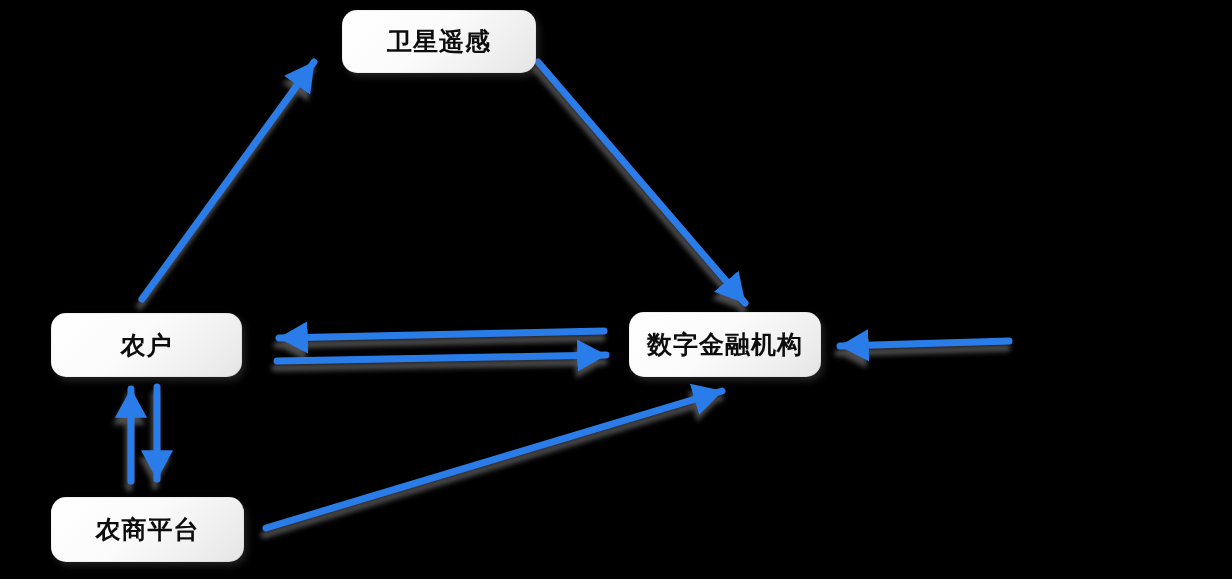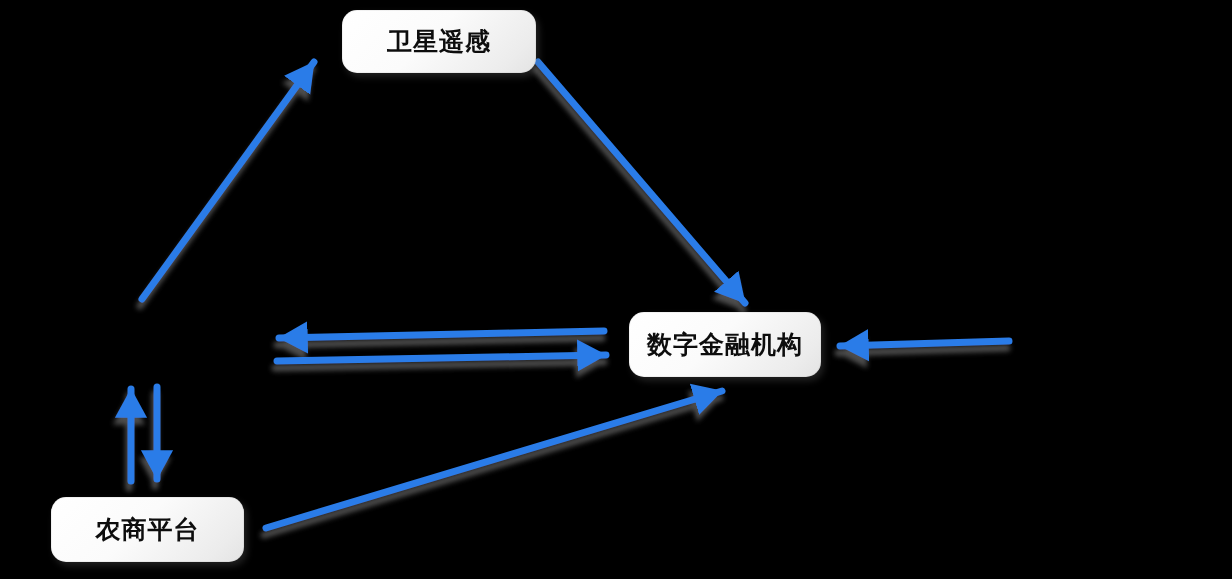--- a/index.html
+++ b/index.html
@@ -68,20 +68,23 @@
       <line x1="122" y1="481" x2="122" y2="389" marker-end="url(#ah)"></line>
       <line x1="148" y1="387" x2="148" y2="479" marker-end="url(#ah)"></line>
       <line x1="257" y1="528" x2="713" y2="391" marker-end="url(#ah)"></line>
     </g>
   </svg>
 
   <div class="node node-satellite">
     <span>卫星遥感</span>
   </div>
 
+  <div class="node node-farmer">
+    <span>农户</span>
+  </div>
 
   <div class="node node-digital-finance">
     <span>数字金融机构</span>
   </div>
 
 
   <div class="node node-agri-platform">
     <span>农商平台</span>
   </div>
 

